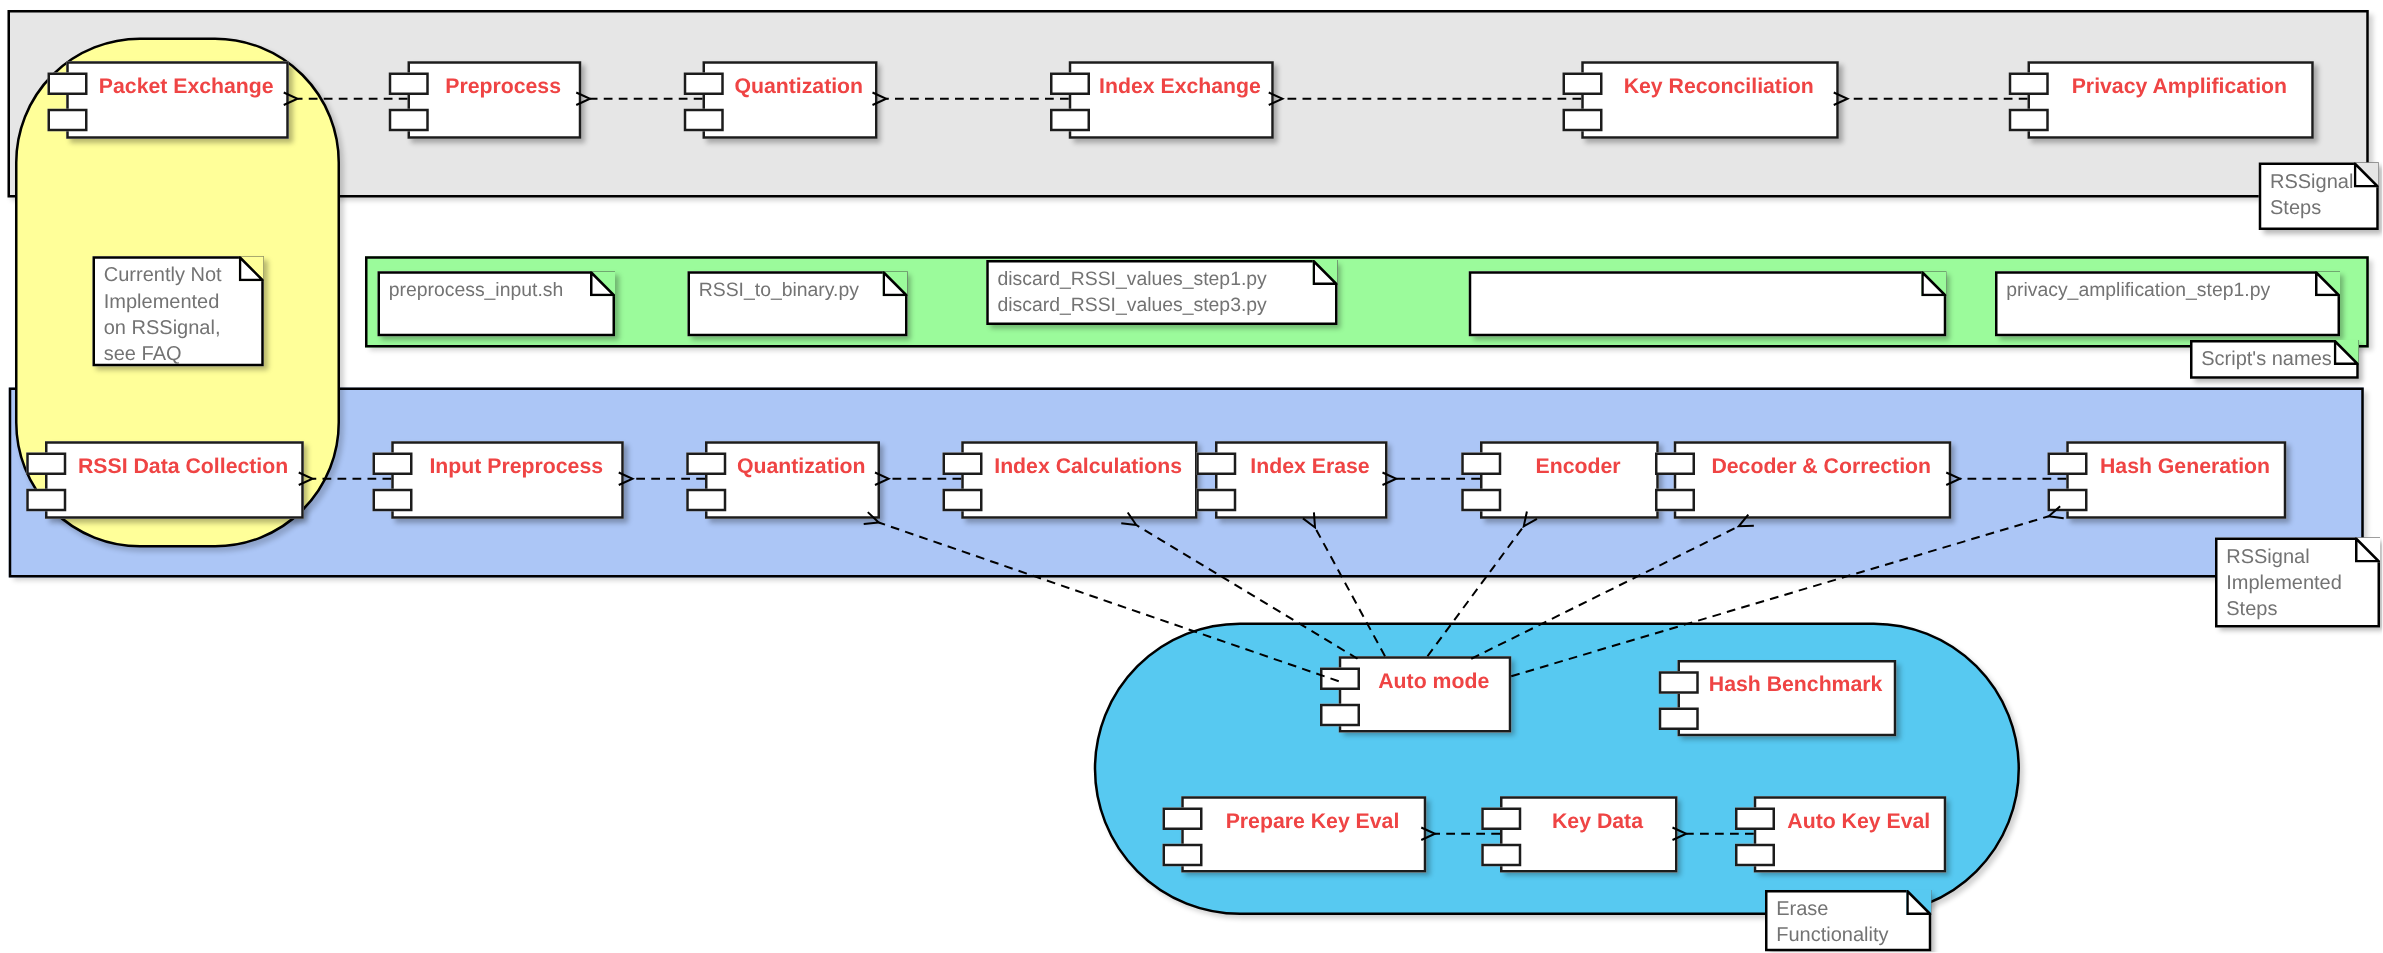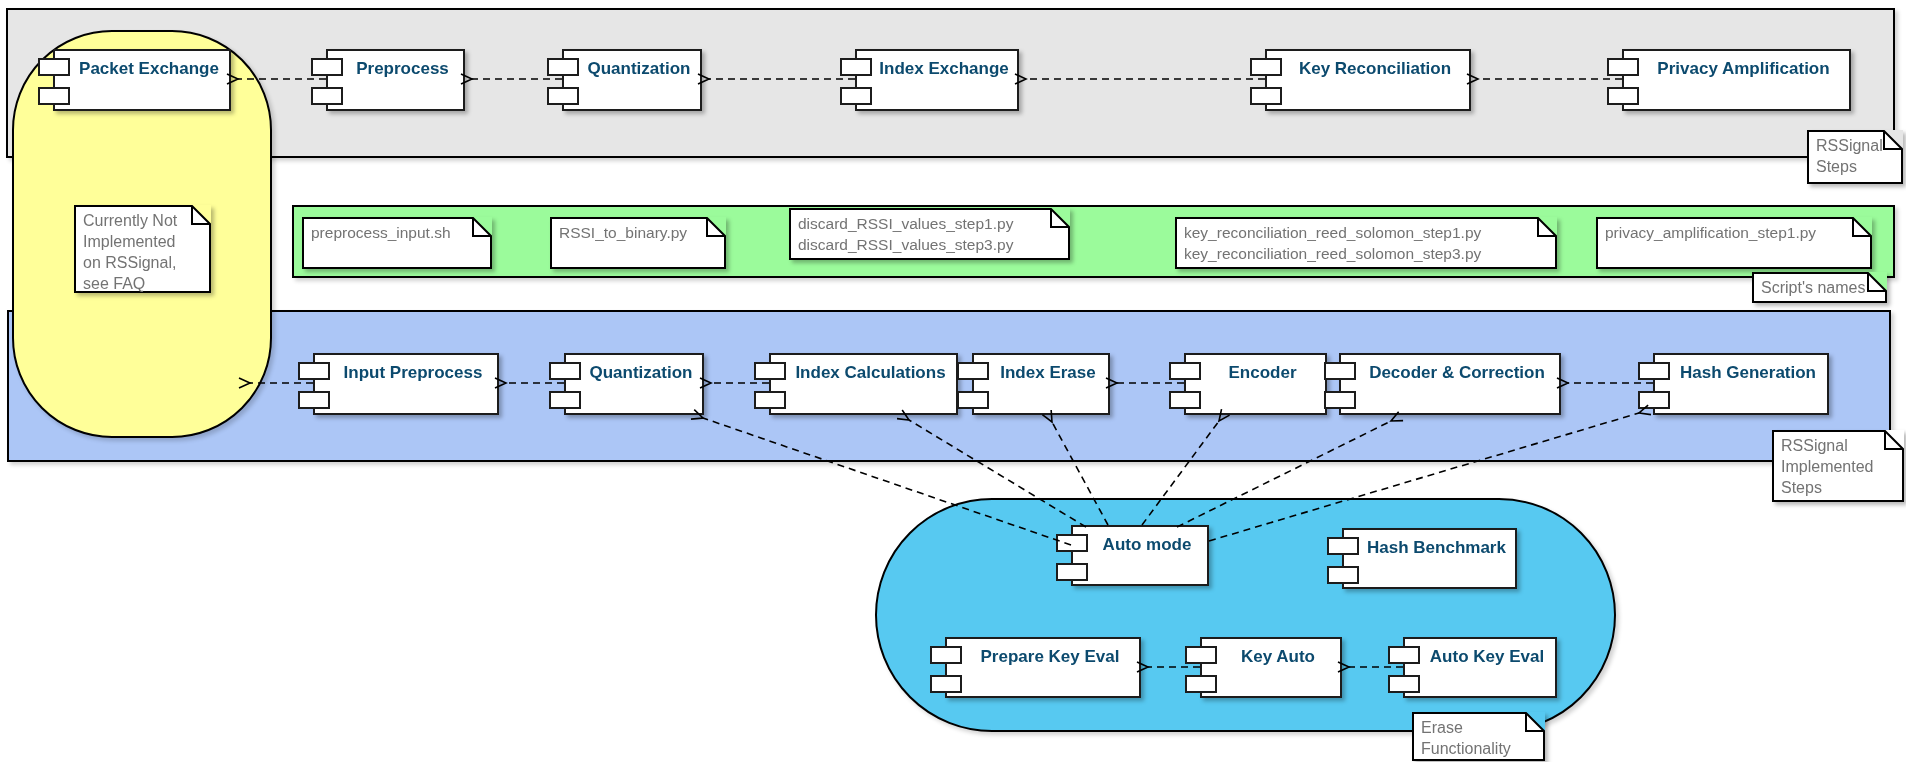--- a/index.html
+++ b/index.html
@@ -17,21 +17,21 @@
   .band-blue   { left:7px;   top:310px; width:1884px; height:152px; background:#ACC6F6; }
   .group-yellow{ left:12px;  top:30px;  width:260px;  height:408px; background:#FFFF99; border-radius:100px; }
   .group-cyan  { left:875px; top:498px; width:741px;  height:234px; background:#57C9F1; border-radius:117px; }
 
   .comp {
     position:absolute; height:62px; background:#ffffff; border:2px solid #1c1c1c;
     box-shadow:3px 3px 4px rgba(0,0,0,0.28);
   }
   .comp .label {
     position:absolute; left:16px; right:2px; top:8px; text-align:center;
-    font-weight:bold; font-size:17px; line-height:20px; color:#0c4a6e; white-space:nowrap;
+    font-weight:bold; font-size:17px; line-height:20px; color:#ef4444; white-space:nowrap;
   }
   .comp::before, .comp::after {
     content:""; position:absolute; left:-17px; width:32px; height:18px;
     background:#ffffff; border:2px solid #1c1c1c;
   }
   .comp::before { top:7px; }
   .comp::after  { top:36px; }
 
   .note {
     position:absolute; background:#ffffff; border:2px solid #000;
@@ -93,35 +93,36 @@
   </div>
   <div class="note filenote" style="left:789px; top:208px; width:281px; height:52px; --bg:#9BFB9B;">
     <span class="ntext">discard_RSSI_values_step1.py
 discard_RSSI_values_step3.py</span>
     <svg class="fold" width="20" height="20" viewBox="0 0 20 20">
         <path d="M0 0 H20 V20 H0 Z" style="fill:var(--bg)"></path>
         <path d="M1 1 L19 19 L1 19 Z" fill="#fff" stroke="#000" stroke-width="2"></path>
       </svg>
   </div>
   <div class="note filenote" style="left:1175px; top:217px; width:382px; height:52px; --bg:#9BFB9B;">
-    <span class="ntext">key_reconciliation_reed_solomon_step1.py
-key_reconciliation_reed_solomon_step3.py</span>
     <svg class="fold" width="20" height="20" viewBox="0 0 20 20">
         <path d="M0 0 H20 V20 H0 Z" style="fill:var(--bg)"></path>
         <path d="M1 1 L19 19 L1 19 Z" fill="#fff" stroke="#000" stroke-width="2"></path>
       </svg>
   </div>
   <div class="note filenote" style="left:1596px; top:217px; width:276px; height:52px; --bg:#9BFB9B;">
     <span class="ntext">privacy_amplification_step1.py</span>
     <svg class="fold" width="20" height="20" viewBox="0 0 20 20">
         <path d="M0 0 H20 V20 H0 Z" style="fill:var(--bg)"></path>
         <path d="M1 1 L19 19 L1 19 Z" fill="#fff" stroke="#000" stroke-width="2"></path>
       </svg>
   </div>
 
+  <div class="comp" style="left:36px;  top:353px; width:207px;">
+    <span class="label">RSSI Data Collection</span>
+  </div>
   <div class="comp" style="left:313px; top:353px; width:186px;">
     <span class="label">Input Preprocess</span>
   </div>
   <div class="comp" style="left:564px; top:353px; width:140px;">
     <span class="label">Quantization</span>
   </div>
   <div class="comp" style="left:769px; top:353px; width:189px;">
     <span class="label">Index Calculations</span>
   </div>
   <div class="comp" style="left:972px; top:353px; width:138px;">
@@ -140,21 +141,21 @@
   <div class="comp" style="left:1071px; top:525px; width:138px; height:61px;">
     <span class="label">Auto mode</span>
   </div>
   <div class="comp" style="left:1342px; top:528px; width:175px; height:61px;">
     <span class="label">Hash Benchmark</span>
   </div>
   <div class="comp" style="left:945px; top:637px; width:196px; height:61px;">
     <span class="label">Prepare Key Eval</span>
   </div>
   <div class="comp" style="left:1200px; top:637px; width:142px; height:61px;">
-    <span class="label">Key Auto</span>
+    <span class="label">Key Data</span>
   </div>
   <div class="comp" style="left:1403px; top:637px; width:154px; height:61px;">
     <span class="label">Auto Key Eval</span>
   </div>
 
   <div class="note" style="left:74px; top:205px; width:137px; height:88px; --bg:#FFFF99;">
     <span class="ntext">Currently Not
 Implemented
 on RSSignal,
 see FAQ</span>

